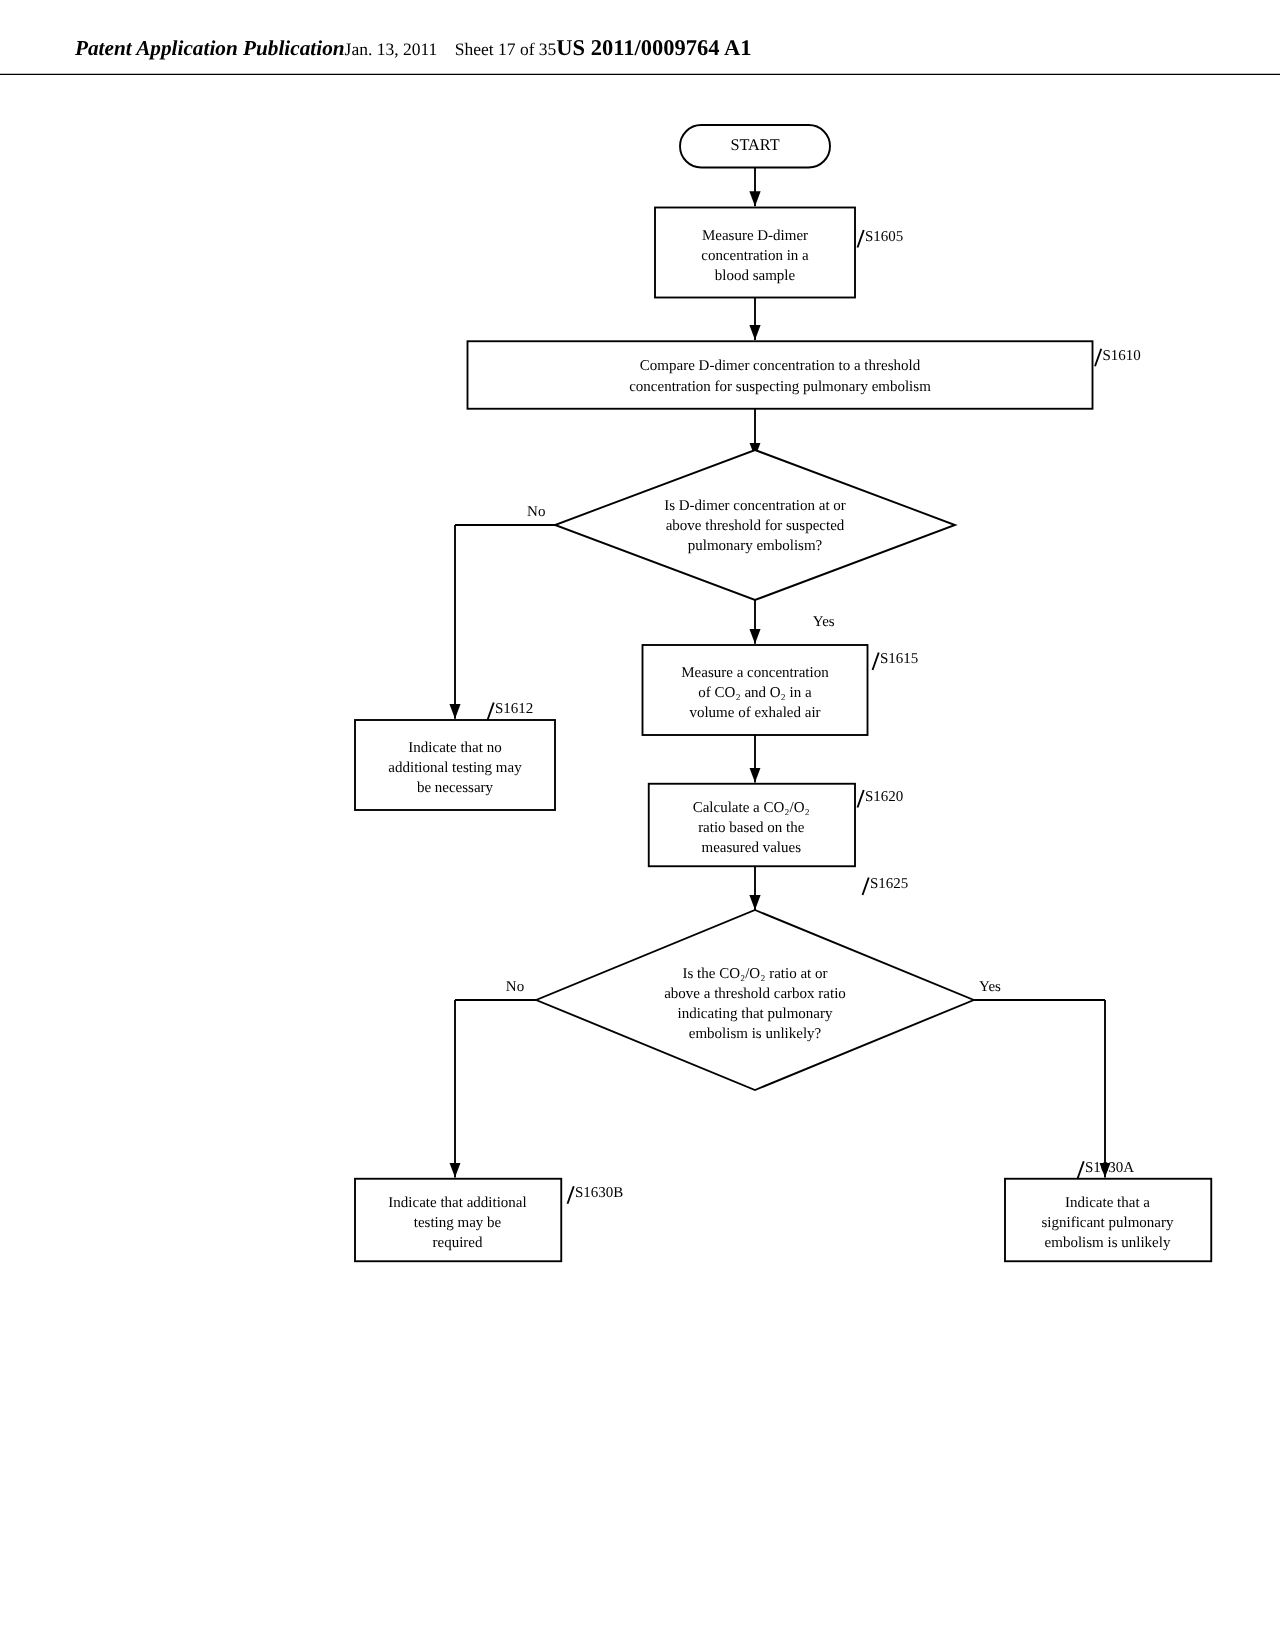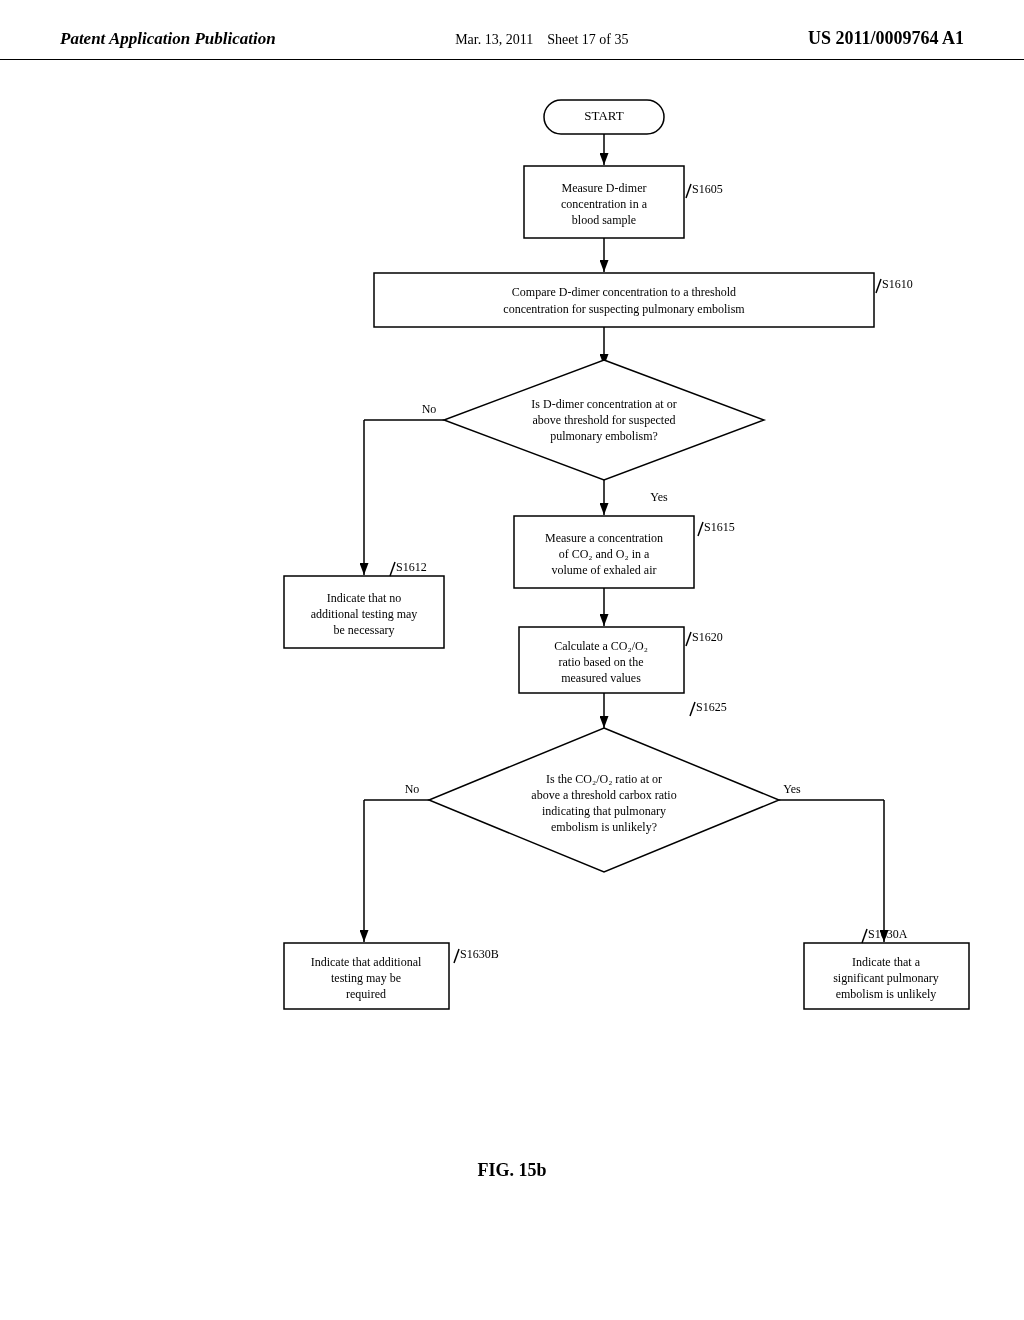--- a/index.html
+++ b/index.html
@@ -16,21 +16,20 @@
       width: 1024px;
       min-height: 1320px;
       background: #fff;
       position: relative;
       padding: 0;
     }
 
     
     .header {
       display: flex;
-      justify-content: space-between;
       align-items: baseline;
       padding: 28px 60px 10px 60px;
       border-bottom: 1px solid #000;
     }
     .header-title {
       font-size: 17px;
       font-weight: bold;
       font-style: italic;
     }
     .header-date {
@@ -113,21 +112,21 @@
     }
   </style>
 </head>
 <body>
 
 <div class="page">
 
   <div class="header">
     <span class="header-title">Patent Application Publication</span>
     <span class="header-date">
-      <span>Mar. 13, 2011</span>&nbsp;&nbsp;&nbsp;
+      <span>Jan. 13, 2011</span>&nbsp;&nbsp;&nbsp;
       <span>Sheet 17 of 35</span>
     </span>
     <span class="header-patent">US 2011/0009764 A1</span>
   </div>
 
   <div class="flowchart-container">
     <svg class="flowchart" viewBox="0 0 780 1060">
       <defs>
         <marker id="arrowhead" markerWidth="8" markerHeight="6" refX="8" refY="3" orient="auto">
           <polygon points="0 0, 8 3, 0 6" fill="#000"></polygon>
@@ -232,15 +231,14 @@
       <text x="642" y="883" class="fc-text-sm">Indicate that a</text>
       <text x="642" y="899" class="fc-text-sm">significant pulmonary</text>
       <text x="642" y="915" class="fc-text-sm">embolism is unlikely</text>
 
       <text x="624" y="855" class="fc-step-label">S1630A</text>
       <line x1="618" y1="863" x2="623" y2="849" class="line"></line>
 
     </svg>
   </div>
 
-  <div class="figure-caption">FIG. 15b</div>
 
 </div>
 
 </body></html>

